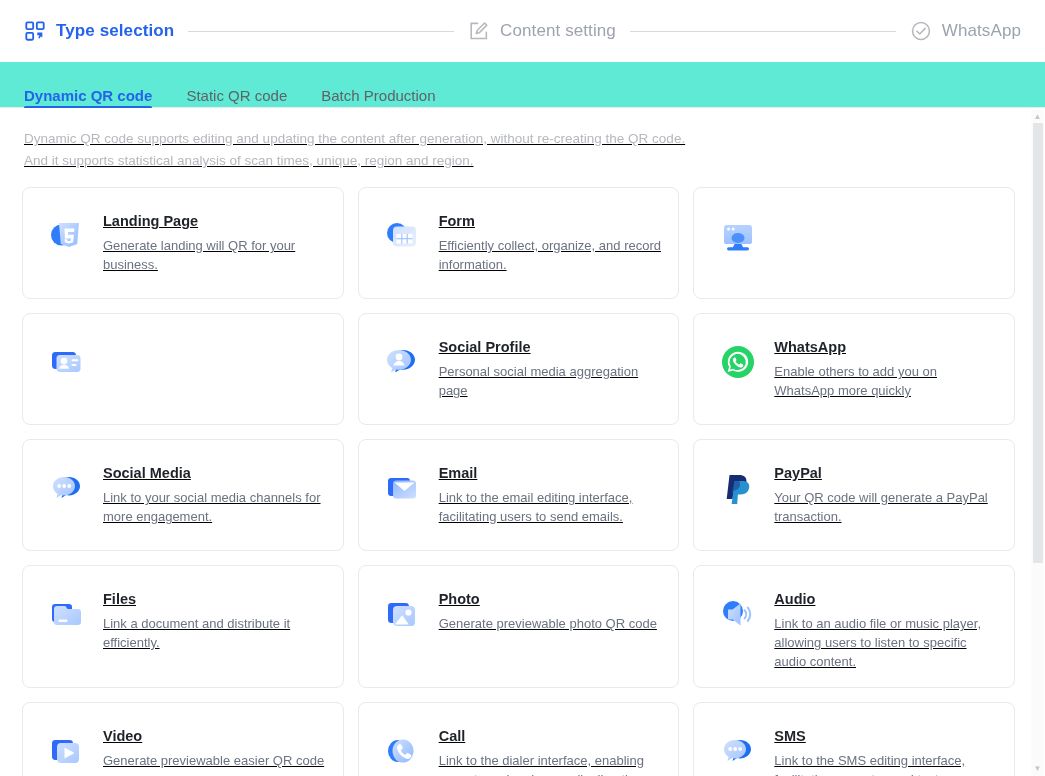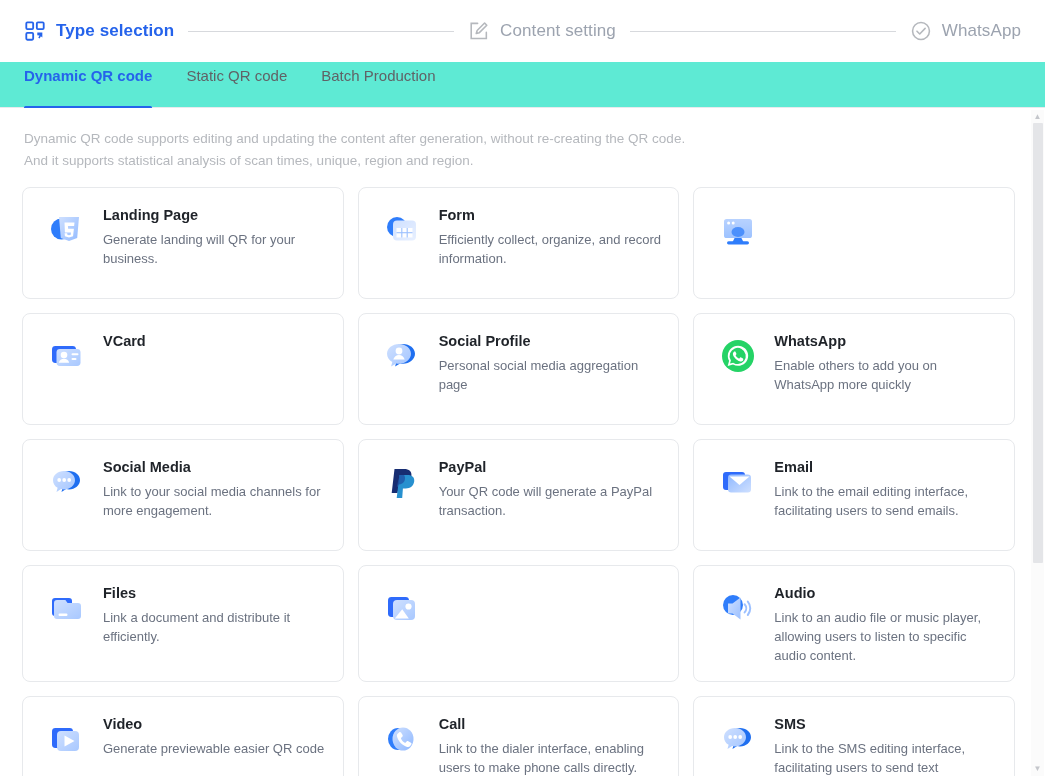--- a/index.html
+++ b/index.html
@@ -21,43 +21,43 @@
   .step.active .step-label { color: #2563eb; }
   .step.inactive .step-label { color: #9ca3af; font-weight: 400; text-align: center; }
   .step-line { flex: 1 1 auto; height: 1px; background: #d7d9dd; margin: 0 14px; min-width: 40px; }
   .step-icon { width: 22px; height: 22px; display:block; flex:0 0 auto; }
 
   
   .tabs-wrap { position: relative; height: 46px; border-bottom: 1px solid #e8eaed; }
   .tabs { display: flex; align-items: flex-end; height: 46px; padding: 0 24px; gap: 34px; }
   .tab {
     position: relative; font-size: 15px; color: #606266;
-    padding-bottom: 24px; cursor: pointer; white-space: nowrap;
+    padding-bottom: 4px; cursor: pointer; white-space: nowrap;
   }
   .tab.active { color: #2563eb; font-weight: 700; }
   .tab.active::after {
     content: ""; position: absolute; left: 0; right: 0; bottom: -1px;
     height: 3px; background: #2563eb; border-radius: 2px;
   }
 
   
   .body-scroll {
     position: absolute; top: 108px; left: 0; right: 0; bottom: 0;
-    overflow: hidden; background: #fff;
+    overflow: hidden; background: #fff; text-decoration: underline;
   }
   .desc { padding: 20px 24px 0 24px; }
   .desc p { font-size: 13.5px; color: #b5b8bd; line-height: 22px; }
 
   .grid {
     display: grid; grid-template-columns: repeat(3, 1fr);
     gap: 14px 14px; padding: 15px 30px 20px 22px;
   }
   .card {
     border: 1px solid #e7e9ec; border-radius: 8px; background: #fff;
-    padding: 14px 16px 16px 14px; display: flex; align-items: flex-start; gap: 14px;
+    padding: 20px 16px 16px 14px; display: flex; align-items: flex-start; gap: 14px;
     min-height: 112px; cursor: pointer;
   }
   .card-icon { width: 44px; height: 44px; flex: 0 0 44px; margin-top: 6px; margin-left: 8px; }
   .card-icon svg { width: 44px; height: 44px; display: block; }
   .card-text { padding-top: 4px; }
   .card-title { font-size: 14.5px; font-weight: 700; color: #1f2329; margin-bottom: 5px; line-height: 19px; }
   .card-desc { font-size: 13px; color: #6b7280; line-height: 19px; }
 
   
   .scrollbar {
@@ -209,21 +209,20 @@
               </defs>
             <rect x="7" y="12" width="24" height="17" rx="3.4" fill="#2f6bfb"></rect>
             <rect x="11.5" y="15" width="24" height="17" rx="3.4" fill="url(#g3)"></rect>
             <circle cx="19" cy="21" r="3.3" fill="#fff"></circle>
             <path d="M13.8 28.8c.6-2.6 2.7-4 5.2-4s4.6 1.4 5.2 4z" fill="#fff"></path>
             <rect x="26.5" y="19.2" width="7" height="2" rx="1" fill="#fff"></rect>
             <rect x="26.5" y="24" width="5" height="2" rx="1" fill="#fff"></rect>
           </svg>
         </span>
         <div class="card-text">
-          <div class="card-title">VCard</div>
         </div>
       </div>
 
       <div class="card">
         <span class="card-icon">
           <svg viewBox="0 0 44 44">
             <defs>
                 <linearGradient id="g4" x1="0" y1="0" x2="1" y2="1">
               <stop offset="0" stop-color="#cfe0ff"></stop>
                   <stop offset="1" stop-color="#a3c5ff"></stop>
@@ -272,48 +271,48 @@
         </span>
         <div class="card-text">
           <div class="card-title">Social Media</div>
           <div class="card-desc">Link to your social media channels for more engagement.</div>
         </div>
       </div>
 
       <div class="card">
         <span class="card-icon">
           <svg viewBox="0 0 44 44">
+            <defs>
+                <linearGradient id="g7" x1="0" y1="0" x2="1" y2="1">
+              <stop offset="0" stop-color="#8fb8ff"></stop>
+                  <stop offset="1" stop-color="#cfe0ff"></stop>
+                </linearGradient>
+              </defs>
+            <rect x="7" y="12" width="22" height="18" rx="3" fill="#2f6bfb"></rect>
+            <rect x="12" y="14.5" width="23" height="18" rx="3.2" fill="url(#g7)"></rect>
+            <path d="M13.5 16.5h20L23.5 25z" fill="#fff"></path>
+          </svg>
+        </span>
+        <div class="card-text">
+          <div class="card-title">Email</div>
+          <div class="card-desc">Link to the email editing interface, facilitating users to send emails.</div>
+        </div>
+      </div>
+
+      <div class="card">
+        <span class="card-icon">
+          <svg viewBox="0 0 44 44">
             <path d="M13.5 9h9.6c4.9 0 8 2.4 7.3 7.2-.7 5-4.3 7.4-9.1 7.4h-3.2L16.6 33h-5.9z" fill="#172d72"></path>
             <path d="M18.5 15h8.1c4.4 0 7.2 2.2 6.6 6.6-.7 4.6-4 6.9-8.4 6.9h-2.9L21.2 38h-5.5z" fill="#2790cf"></path>
             <path d="M18.6 15h4.5c1.6 2.6 1.2 6.3-1.6 8.3-1.1.8-2.5 1.2-4 1.3l-.3 2.1h-1.5z" fill="#1f4fa3" opacity=".75"></path>
           </svg>
         </span>
         <div class="card-text">
           <div class="card-title">PayPal</div>
           <div class="card-desc">Your QR code will generate a PayPal transaction.</div>
-        </div>
-      </div>
-
-      <div class="card">
-        <span class="card-icon">
-          <svg viewBox="0 0 44 44">
-            <defs>
-                <linearGradient id="g7" x1="0" y1="0" x2="1" y2="1">
-              <stop offset="0" stop-color="#8fb8ff"></stop>
-                  <stop offset="1" stop-color="#cfe0ff"></stop>
-                </linearGradient>
-              </defs>
-            <rect x="7" y="12" width="22" height="18" rx="3" fill="#2f6bfb"></rect>
-            <rect x="12" y="14.5" width="23" height="18" rx="3.2" fill="url(#g7)"></rect>
-            <path d="M13.5 16.5h20L23.5 25z" fill="#fff"></path>
-          </svg>
-        </span>
-        <div class="card-text">
-          <div class="card-title">Email</div>
-          <div class="card-desc">Link to the email editing interface, facilitating users to send emails.</div>
         </div>
       </div>
 
       <div class="card">
         <span class="card-icon">
           <svg viewBox="0 0 44 44">
             <defs>
                 <linearGradient id="g9" x1="0" y1="0" x2="1" y2="1">
               <stop offset="0" stop-color="#cfe0ff"></stop>
                   <stop offset="1" stop-color="#a8c8ff"></stop>
@@ -338,20 +337,24 @@
               <stop offset="0" stop-color="#cfe0ff"></stop>
                   <stop offset="1" stop-color="#a8c8ff"></stop>
                 </linearGradient>
               </defs>
             <rect x="7" y="11" width="21" height="20" rx="3.4" fill="#2f6bfb"></rect>
             <rect x="12" y="14" width="22" height="20" rx="4" fill="url(#g10)"></rect>
             <circle cx="27.5" cy="20.5" r="3.1" fill="#fff"></circle>
             <path d="M13.8 32.5l7.4-9.2 6.6 9.2z" fill="#fff"></path>
           </svg>
         </span>
+        <div class="card-text">
+          <div class="card-title">Photo</div>
+          <div class="card-desc">Generate previewable photo QR code</div>
+        </div>
       </div>
 
       <div class="card">
         <span class="card-icon">
           <svg viewBox="0 0 44 44">
             <defs>
                 <linearGradient id="g11" x1="0" y1="0" x2="1" y2="1">
               <stop offset="0" stop-color="#cfe0ff"></stop>
                   <stop offset="1" stop-color="#9cc0ff"></stop>
                 </linearGradient>

